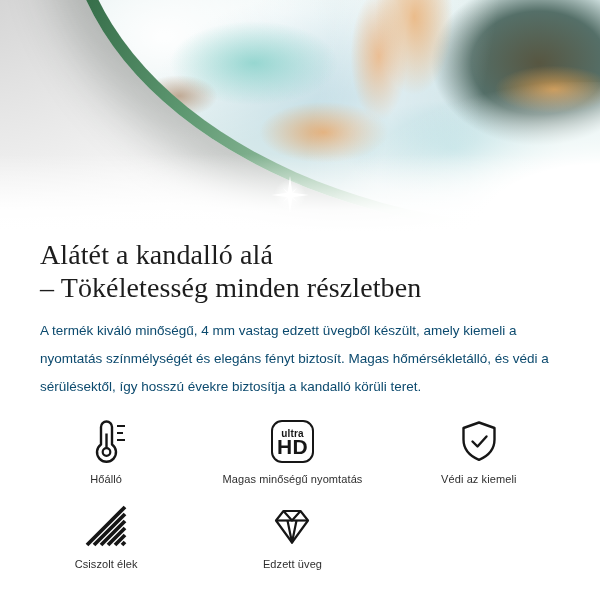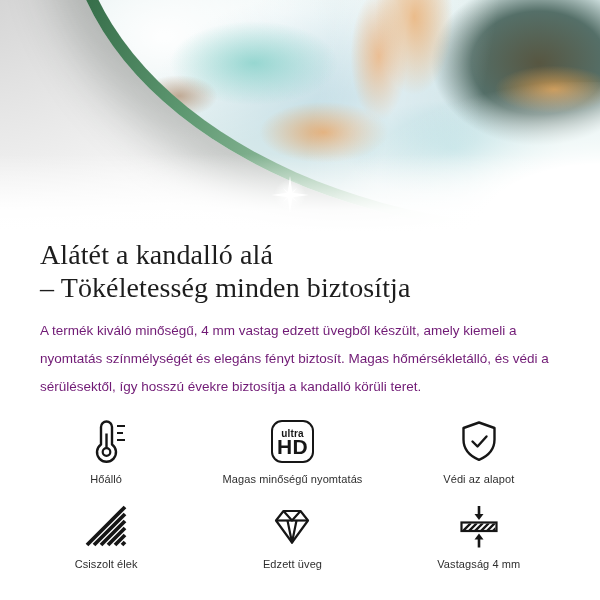--- a/index.html
+++ b/index.html
@@ -54,21 +54,21 @@
     background:radial-gradient(ellipse at 100% 100%, #ffffff 32%, rgba(255,255,255,0) 72%);
   }
 
   
   .content{padding:0 40px;}
   h1{
     margin:6px 0 0 0;font-family:"Liberation Serif","DejaVu Serif",serif;
     font-weight:400;font-size:28px;line-height:33px;color:#1d1d1d;letter-spacing:.1px;
   }
   .desc{
-    margin:13px 0 0 0;font-size:13.5px;line-height:28px;color:#701a75;max-width:525px;
+    margin:13px 0 0 0;font-size:13.5px;line-height:28px;color:#0c4a6e;max-width:525px;
   }
 
   
   .features{
     margin:17px 28px 0 13px;
     display:grid;grid-template-columns:repeat(3,1fr);row-gap:18px;
   }
   .feature{display:flex;flex-direction:column;align-items:center;}
   .feature .icon-wrap{height:46px;display:flex;align-items:center;justify-content:center;}
   .feature .label{margin-top:9px;font-size:11px;color:#2e2e2e;letter-spacing:.1px;text-align:left;}
@@ -95,21 +95,21 @@
       <svg width="40" height="40" viewBox="0 0 40 40">
         <path d="M20,1 L22.3,17.7 L39,20 L22.3,22.3 L20,39 L17.7,22.3 L1,20 L17.7,17.7 Z" fill="#ffffff"></path>
         <path d="M20,10 L21,19 L30,20 L21,21 L20,30 L19,21 L10,20 L19,19 Z" fill="#ffffff" transform="rotate(45 20 20)" opacity="0.85"></path>
       </svg>
     </div>
   </div>
 
   <div class="content">
     <h1>
       <span>Alátét a kandalló alá</span><br>
-      <span>– Tökéletesség minden biztosítja</span>
+      <span>– Tökéletesség minden részletben</span>
     </h1>
     <p class="desc">A termék kiváló minőségű, 4 mm vastag edzett üvegből készült, amely kiemeli a nyomtatás színmélységét és elegáns fényt biztosít. Magas hőmérsékletálló, és védi a sérülésektől, így hosszú évekre biztosítja a kandalló körüli teret.</p>
   </div>
 
   <div class="features">
 
     <div class="feature">
       <div class="icon-wrap">
         <svg class="icon-svg" width="46" height="46" viewBox="0 0 46 46" fill="none" stroke="#161616">
           <path d="M18,9 a5.5,5.5 0 0 1 11,0 V26.5 a9.5,9.5 0 1 1 -11,0 Z" stroke-width="2.4" stroke-linejoin="round"></path>
@@ -131,21 +131,21 @@
       <div class="label">Magas minőségű nyomtatás</div>
     </div>
 
     <div class="feature">
       <div class="icon-wrap">
         <svg class="icon-svg" width="46" height="46" viewBox="0 0 46 46" fill="none" stroke="#161616">
           <path d="M23,4.5 L38.5,10 V21.5 c0,9.8 -6.6,16.6 -15.5,20.4 C14.1,38.1 7.5,31.3 7.5,21.5 V10 Z" stroke-width="2.4" stroke-linejoin="round"></path>
           <path d="M16.5,23.5 L21.5,28.5 L30.5,18.5" stroke-width="2.4" stroke-linecap="round" stroke-linejoin="round"></path>
         </svg>
       </div>
-      <div class="label">Védi az alapot</div>
+      <div class="label">Védi az kiemeli</div>
     </div>
 
     <div class="feature">
       <div class="icon-wrap">
         <svg class="icon-svg" width="46" height="46" viewBox="0 0 46 46" fill="none" stroke="#161616">
           <path d="M4,42 L42,4" stroke-width="3.8"></path>
           <path d="M11,42 L42,11" stroke-width="3.8"></path>
           <path d="M18,42 L42,18" stroke-width="3.8"></path>
           <path d="M25,42 L42,25" stroke-width="3.8"></path>
           <path d="M32,42 L42,32" stroke-width="3.8"></path>
@@ -160,35 +160,15 @@
         <svg class="icon-svg" width="46" height="46" viewBox="0 0 46 46" fill="none" stroke="#161616">
           <path d="M7,17.5 L14.5,8 H31.5 L39,17.5 L23,39.5 Z" stroke-width="2.2" stroke-linejoin="round"></path>
           <path d="M7,17.5 H39" stroke-width="2.2"></path>
           <path d="M14.5,8 L23,17.5 L31.5,8" stroke-width="2.2" stroke-linejoin="round"></path>
           <path d="M18.5,17.5 L23,39.5 L27.5,17.5" stroke-width="2.2" stroke-linejoin="round"></path>
         </svg>
       </div>
       <div class="label">Edzett üveg</div>
     </div>
 
-    <div class="feature">
-      <div class="icon-wrap">
-        <svg class="icon-svg" width="46" height="46" viewBox="0 0 46 46" fill="none" stroke="#161616">
-          <defs>
-            <clipPath id="barclip">
-                <rect x="6.6" y="20.6" width="32.8" height="6.3"></rect>
-              </clipPath>
-          </defs>
-          <rect x="5.5" y="19.5" width="35" height="8.5" stroke-width="2.2"></rect>
-          <g clip-path="url(#barclip)" stroke-width="2.4">
-            <path d="M4,31 L15,20 M10,31 L21,20 M16,31 L27,20 M22,31 L33,20 M28,31 L39,20 M34,31 L45,20"></path>
-          </g>
-          <path d="M23,3 V11.5" stroke-width="2.6"></path>
-          <polygon points="23,17 18.5,11 27.5,11" fill="#161616" stroke="none"></polygon>
-          <path d="M23,44.5 V36" stroke-width="2.6"></path>
-          <polygon points="23,30.5 18.5,36.5 27.5,36.5" fill="#161616" stroke="none"></polygon>
-        </svg>
-      </div>
-      <div class="label">Vastagság 4 mm</div>
-    </div>
 
   </div>
 </div>
 
 </body></html>

